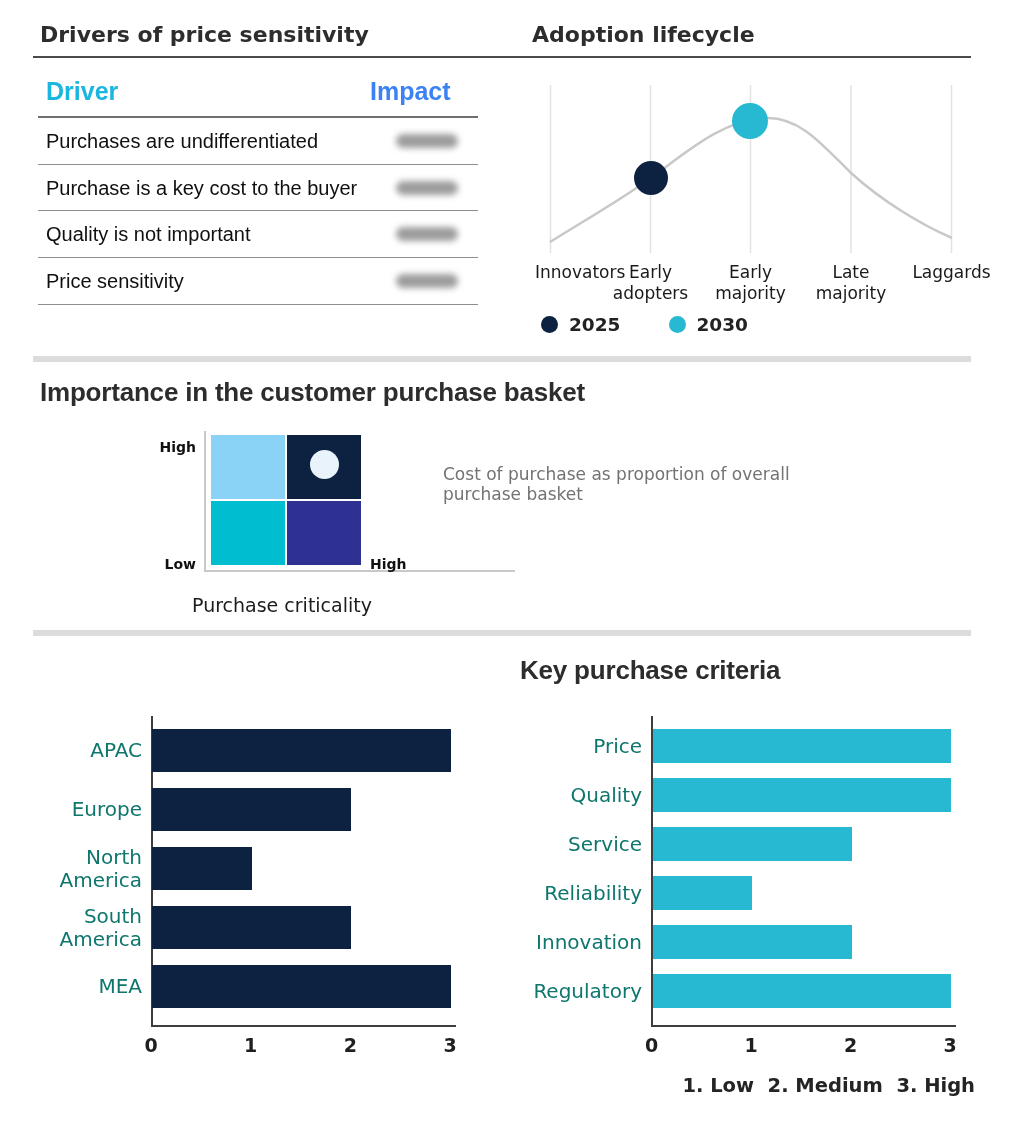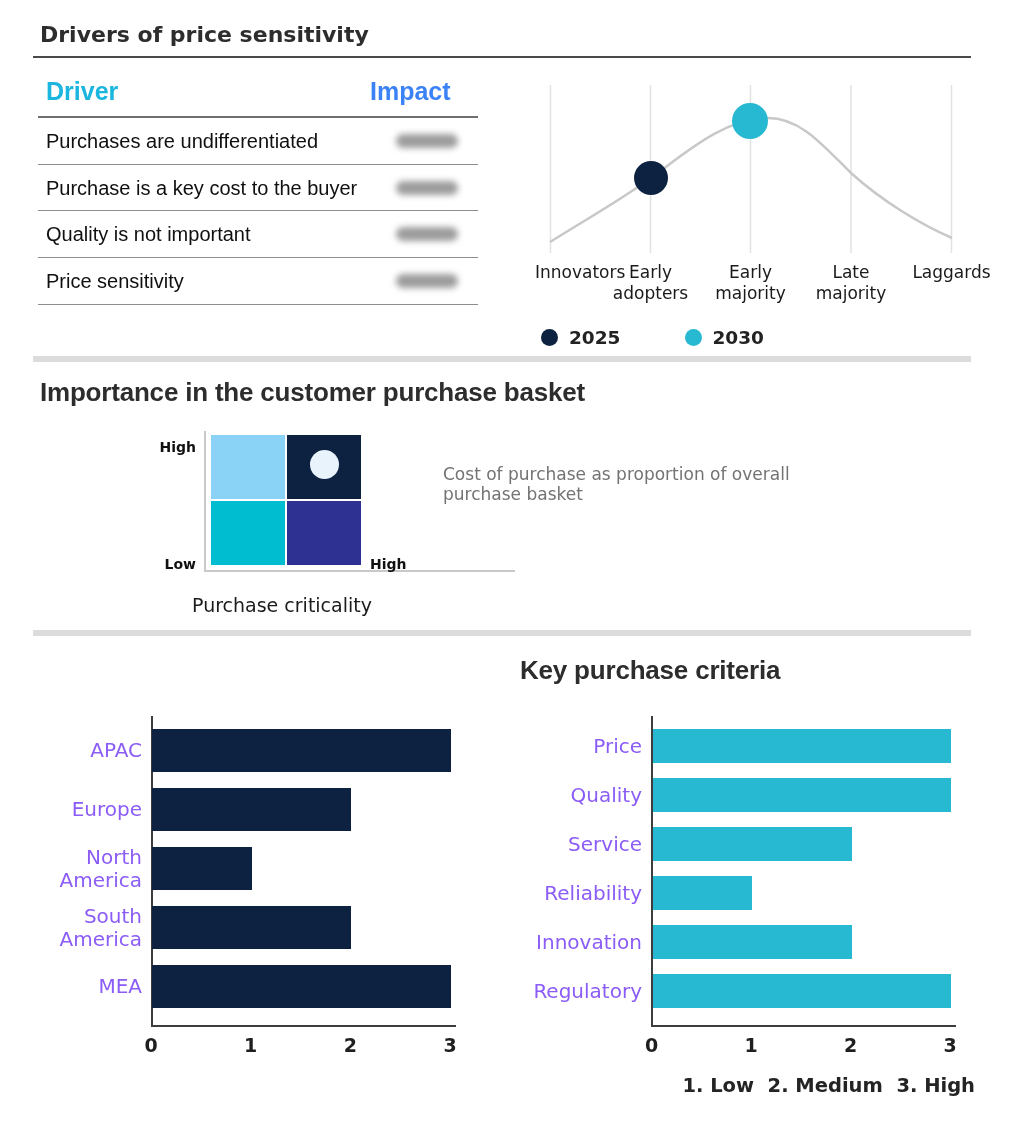--- a/index.html
+++ b/index.html
@@ -16,49 +16,50 @@
   .drv-col{position:absolute;top:7px;font-family:"Liberation Sans",sans-serif;font-weight:bold;font-size:25px;}
   .drv-rows{position:absolute;left:38px;top:118px;width:440px;}
   .drv-row{position:relative;height:45.7px;border-bottom:1.5px solid #8e8e8e;}
   .drv-text{position:absolute;left:8px;top:50%;transform:translateY(-50%);
     font-family:"Liberation Sans",sans-serif;font-size:20px;color:#101010;white-space:nowrap;text-align:center;}
   .drv-blob{position:absolute;left:358px;top:50%;transform:translateY(-50%);
     width:62px;height:14px;border-radius:8px;background:#9c9c9c;filter:blur(3px);}
   
   .lc-svg{position:absolute;left:508px;top:82px;}
   .lc-cat{position:absolute;top:262px;width:90px;text-align:center;font-size:17px;color:#1a1a1a;line-height:1.25;}
-  .lc-legend{position:absolute;left:541px;top:327px;display:flex;gap:64px;}
+  .lc-legend{position:absolute;left:541px;top:314px;display:flex;gap:48px;}
   .lg-item{display:flex;align-items:center;gap:11px;}
   .lg-dot{width:17px;height:17px;border-radius:50%;}
   .lg-txt{font-weight:bold;font-size:18.5px;color:#222;}
   
   .mx{position:absolute;left:211px;top:435px;display:grid;grid-template-columns:74px 74px;
     grid-template-rows:64px 64px;gap:2px;}
   .mx-dot{position:absolute;left:310px;top:450px;width:29px;height:29px;border-radius:50%;}
   .mx-vax{position:absolute;left:204px;top:431px;width:2px;height:141px;background:#c9c9c9;}
   .mx-hax{position:absolute;left:204px;top:570px;width:311px;height:2px;background:#c9c9c9;}
   .mx-lab{position:absolute;font-weight:bold;font-size:14px;color:#111;}
   .mx-xlabel{position:absolute;left:182px;top:594px;width:200px;text-align:center;font-size:19px;color:#1c1c1c;}
   .mx-note{position:absolute;left:443px;top:464px;width:385px;font-size:17px;color:#737373;line-height:1.18;}
   
   .vax{position:absolute;width:2px;background:#3d3d3d;}
   .hax{position:absolute;height:1.5px;background:#3d3d3d;}
   .bar{position:absolute;}
   .bar-label{position:absolute;display:flex;align-items:center;justify-content:flex-end;
-    text-align:right;font-size:20px;color:#8b5cf6;line-height:1.15;}
+    text-align:right;font-size:20px;color:#0f766e;line-height:1.15;}
   .tick{position:absolute;width:40px;text-align:center;font-weight:bold;font-size:19px;color:#1f1f1f;}
   .footnote{position:absolute;left:600px;top:1074px;width:375px;text-align:right;
     font-weight:bold;font-size:19.5px;color:#242424;white-space:pre;}
 </style>
 </head>
 <body>
 
 <div class="canvas">
 
   <h2 class="t-wide" style="left:40px;top:22px;">Drivers of price sensitivity</h2>
+  <h2 class="t-wide" style="left:532px;top:22px;">Adoption lifecycle</h2>
   <div class="rule"></div>
 
   <div class="drv-head">
     <span class="drv-col accent" style="left: 8px; color: rgb(27, 182, 223);">Driver</span>
     <span class="drv-col accent" style="left: 332px; color: #3b82f6;">Impact</span>
   </div>
   <div class="drv-rows" id="drivers-rows">
       <div class="drv-row">
         <span class="drv-text">Purchases are undifferentiated</span>
         <span class="drv-blob"></span>

